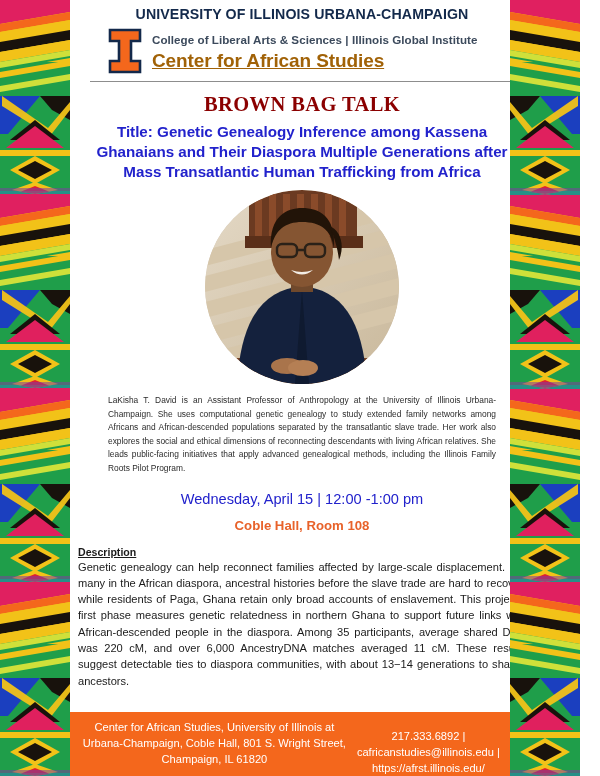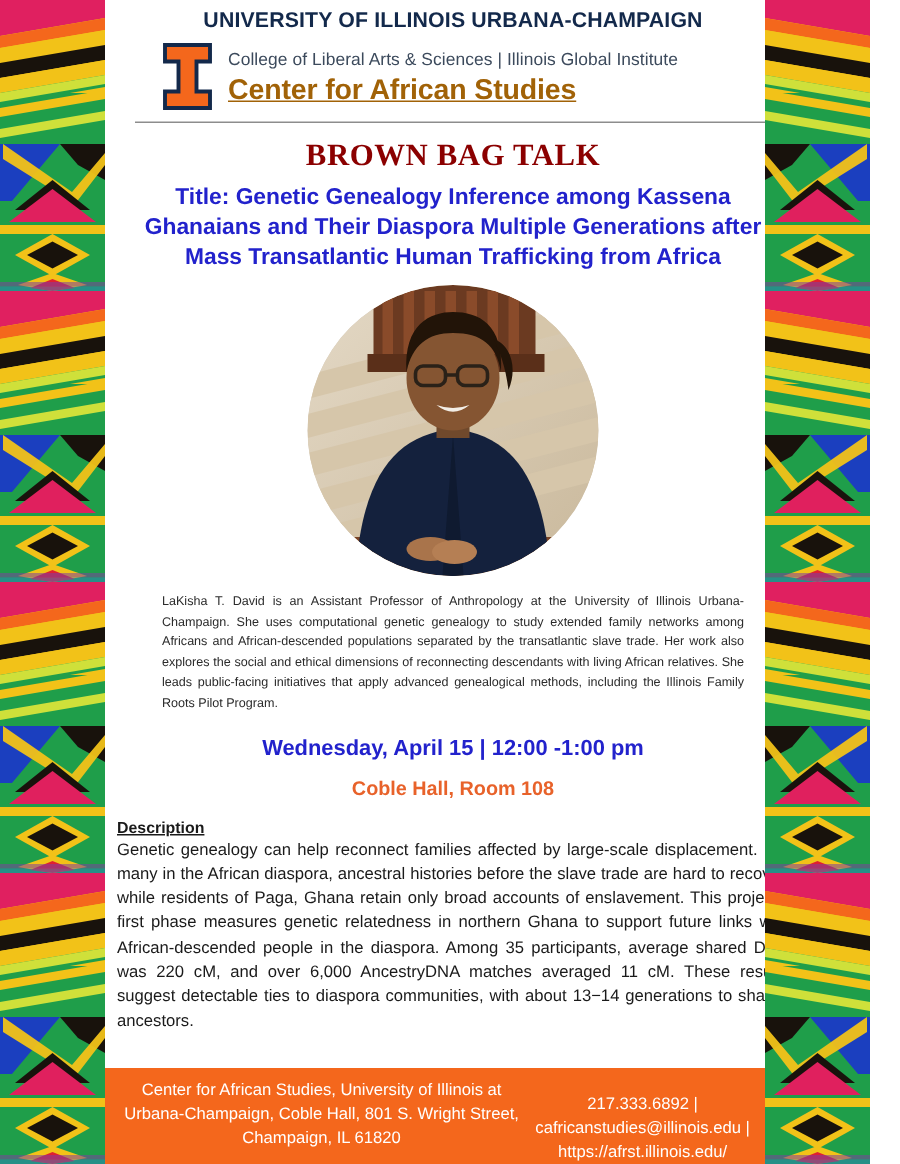--- a/index.html
+++ b/index.html
@@ -73,21 +73,21 @@
     margin-right: 10px;
   }
   .block-i svg { display: block; width: 100%; height: 100%; }
   .brand-text {
     text-align: left;
     line-height: 1.1;
   }
   .college-line {
     color: #3c4a5c;
     font-size: 11.6px;
-    font-weight: normal;
+    font-weight: bold;
     letter-spacing: 0.05px;
     white-space: nowrap;
   }
   .center-line {
     color: #a16207;
     font-size: 19px;
     font-weight: bold;
     letter-spacing: -0.1px;
     margin-top: 3px;
     white-space: nowrap;
@@ -142,21 +142,21 @@
     line-height: 1.62;
     color: #2b2b2b;
     text-align: justify;
   }
 
   
   .event-date {
     text-align: center;
     color: #2222CC;
     font-size: 14.6px;
-    font-weight: bold;
+    font-weight: normal;
     margin-top: 15px;
   }
   .event-loc {
     text-align: center;
     color: #E8622A;
     font-size: 13.2px;
     font-weight: bold;
     margin-top: 11px;
   }
 

